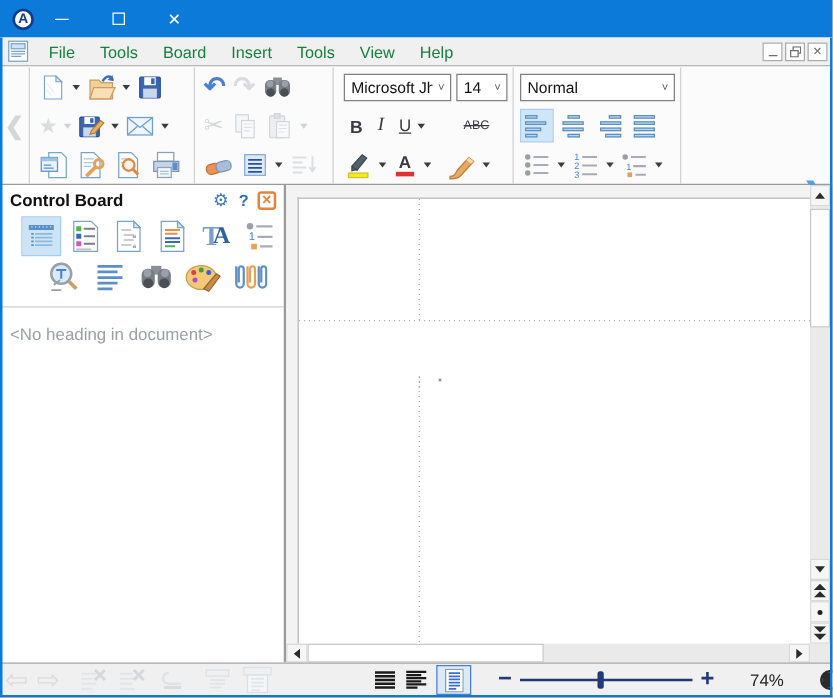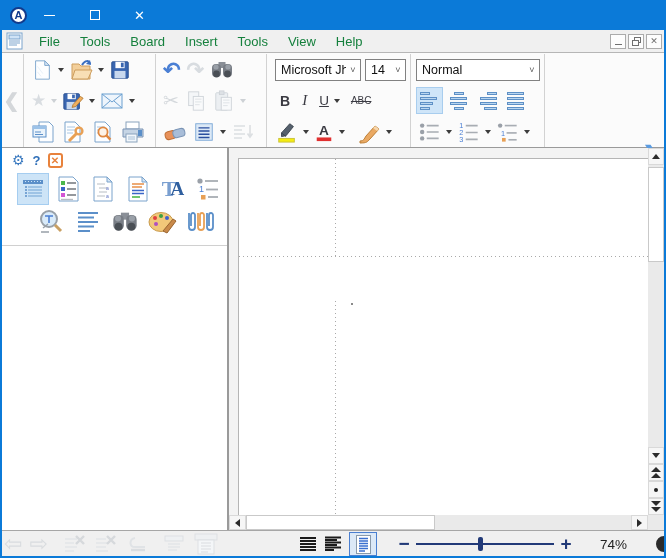--- a/index.html
+++ b/index.html
@@ -45,21 +45,21 @@
   .chev-right { position:absolute; right:6px; top:88px; color:#58a; font-size:21px; font-weight:bold;
     color:#5b9be0; }
   .combo { height:22px; background:#fff; border:1px solid #818181; display:flex; align-items:center;
     font-size:12.5px; color:#111; padding-left:5px; }
   .combo .cval { flex:1; white-space:nowrap; overflow:hidden; }
   .combo .cchev { width:14px; color:#555; font-size:9px; text-align:center; }
   .w-font { width:86px; margin-right:4px; } .w-size { width:43px; } .w-style { width:124px; }
   .txt-b { font-weight:bold; font-size:14px; color:#3a3a42; }
   .txt-i { font-family:"Liberation Serif",serif; font-style:italic; font-size:15px; color:#3a3a42; }
   .txt-u { font-size:13.5px; text-decoration:underline; color:#3a3a42; }
-  .txt-abc { font-size:10px; text-decoration:line-through; color:#3a3a42; letter-spacing:0; }
+  .txt-abc { font-size:10px; text-decoration:line-through; color:#3a3a42; letter-spacing:0;margin-left:20px; }
   .align-box { width:25px; height:25px; display:flex; flex-direction:column; justify-content:center;
     gap:2px; padding:2px 3px; margin:0 2px; }
   .align-box.sel { background:#cfe5f8; outline:1px solid #a8cdee; }
   .abar { height:3px; background:#b9d6f0; border:1px solid #5e90c6; }
   .al .abar:nth-child(1){width:10px;} .al .abar:nth-child(2){width:17px;} .al .abar:nth-child(3){width:13px;} .al .abar:nth-child(4){width:10px;}
   .ac { align-items:center; } .ac .abar:nth-child(1){width:10px;} .ac .abar:nth-child(2){width:17px;} .ac .abar:nth-child(3){width:17px;} .ac .abar:nth-child(4){width:10px;}
   .ar { align-items:flex-end; } .ar .abar:nth-child(1){width:10px;} .ar .abar:nth-child(2){width:17px;} .ar .abar:nth-child(3){width:17px;} .ar .abar:nth-child(4){width:13px;}
   .aj .abar{width:17px;}
   .uni-icon { font-size:17px; line-height:1; }
   
@@ -451,20 +451,21 @@
         </span>
           <span class="drop"></span>
       </div>
     </div>
 
     <span class="chev-right">❯</span>
   </div>
 
   <div class="cboard">
     <div class="cb-head">
+      <span class="cb-title">Control Board</span>
       <span class="cb-gear">⚙</span>
       <span class="cb-help">?</span>
       <span class="cb-close">✕</span>
     </div>
     <div class="cb-icons1">
       <span class="cb-tile sel">
         <svg width="26" height="26" viewBox="0 0 26 26">
             <rect x="3" y="4" width="20" height="4" fill="#5b8fc9"></rect>
             <path d="M5 5.5h16" stroke="#cde4f7" stroke-dasharray="1 2"></path>
             <path d="M8 11h14M8 14h14M8 17h14M8 20h14" stroke="#8fb8e0" stroke-width="1.4"></path>
@@ -553,20 +554,21 @@
       </span>
       <span class="cb-tile">
         <svg width="30" height="26" viewBox="0 0 30 26">
             <path d="M5 4v14a3 3 0 006 0V6a2 2 0 00-4 0v11" fill="none" stroke="#5b8fc9" stroke-width="1.8"></path>
             <path d="M14 4v14a3 3 0 006 0V6a2 2 0 00-4 0v11" fill="none" stroke="#e8a055" stroke-width="1.8"></path>
             <path d="M23 4v14a3 3 0 006 0V6a2 2 0 00-4 0v11" fill="none" stroke="#5b8fc9" stroke-width="1.8"></path>
           </svg>
       </span>
     </div>
     <div class="cb-sep"></div>
+    <div class="cb-msg">&lt;No heading in document&gt;</div>
   </div>
 
   <div class="docarea">
     <div class="page">
       <div class="dot-v" style="left:96px; top:0; height:97px;"></div>
       <div class="dot-h" style="top:97px; left:0; right:0;"></div>
       <div class="dot-v" style="left:96px; top:142px; bottom:0;"></div>
       <div class="caret" style="left:112px; top:144px;"></div>
     </div>
 

